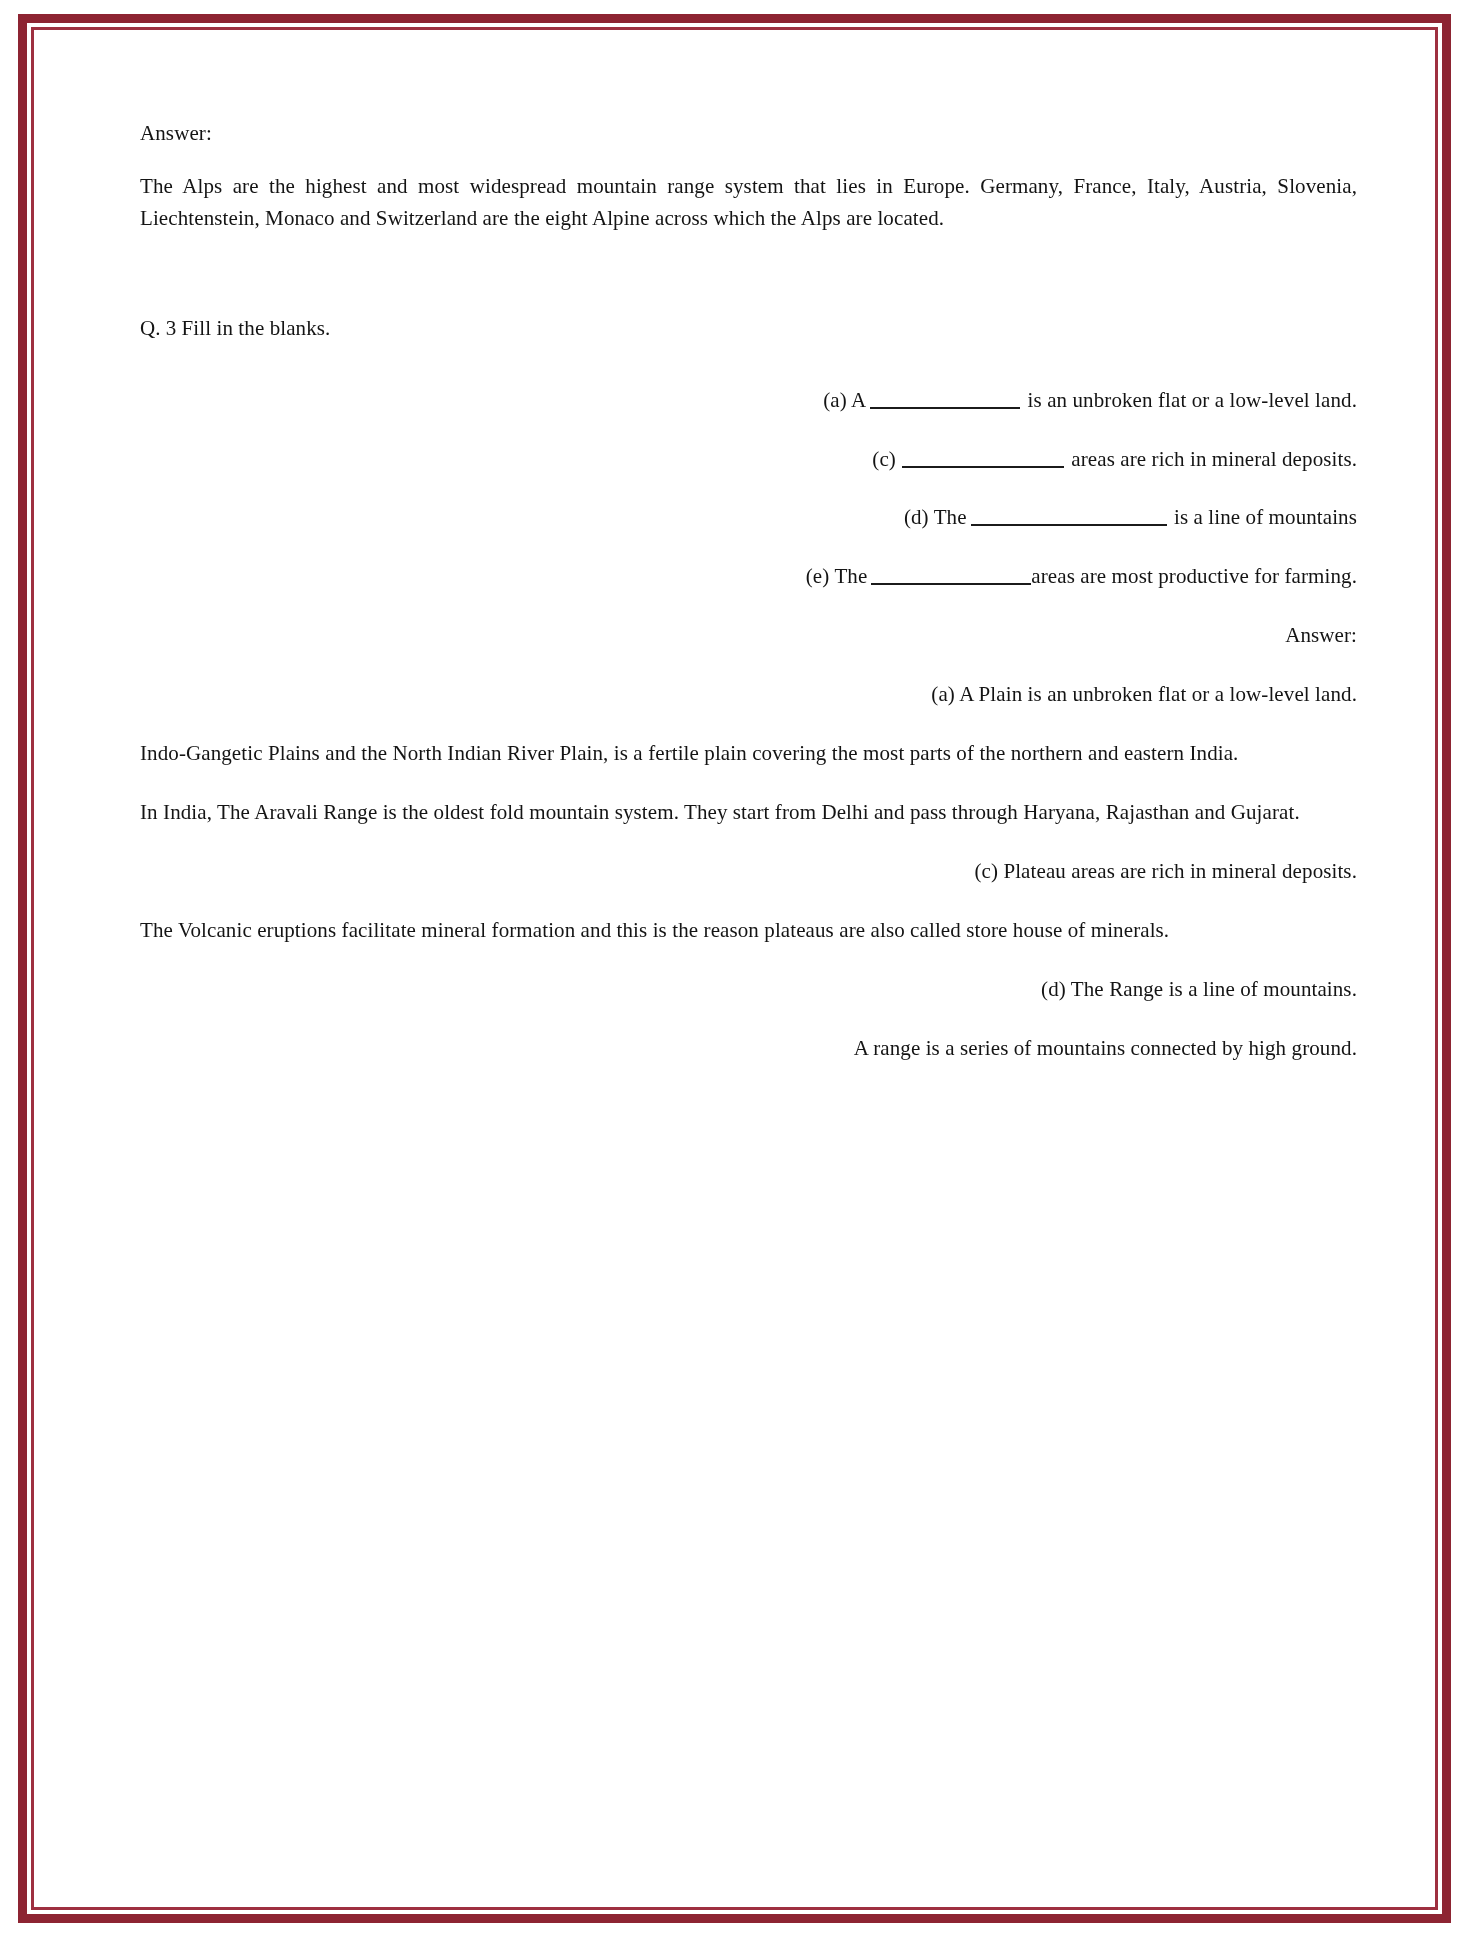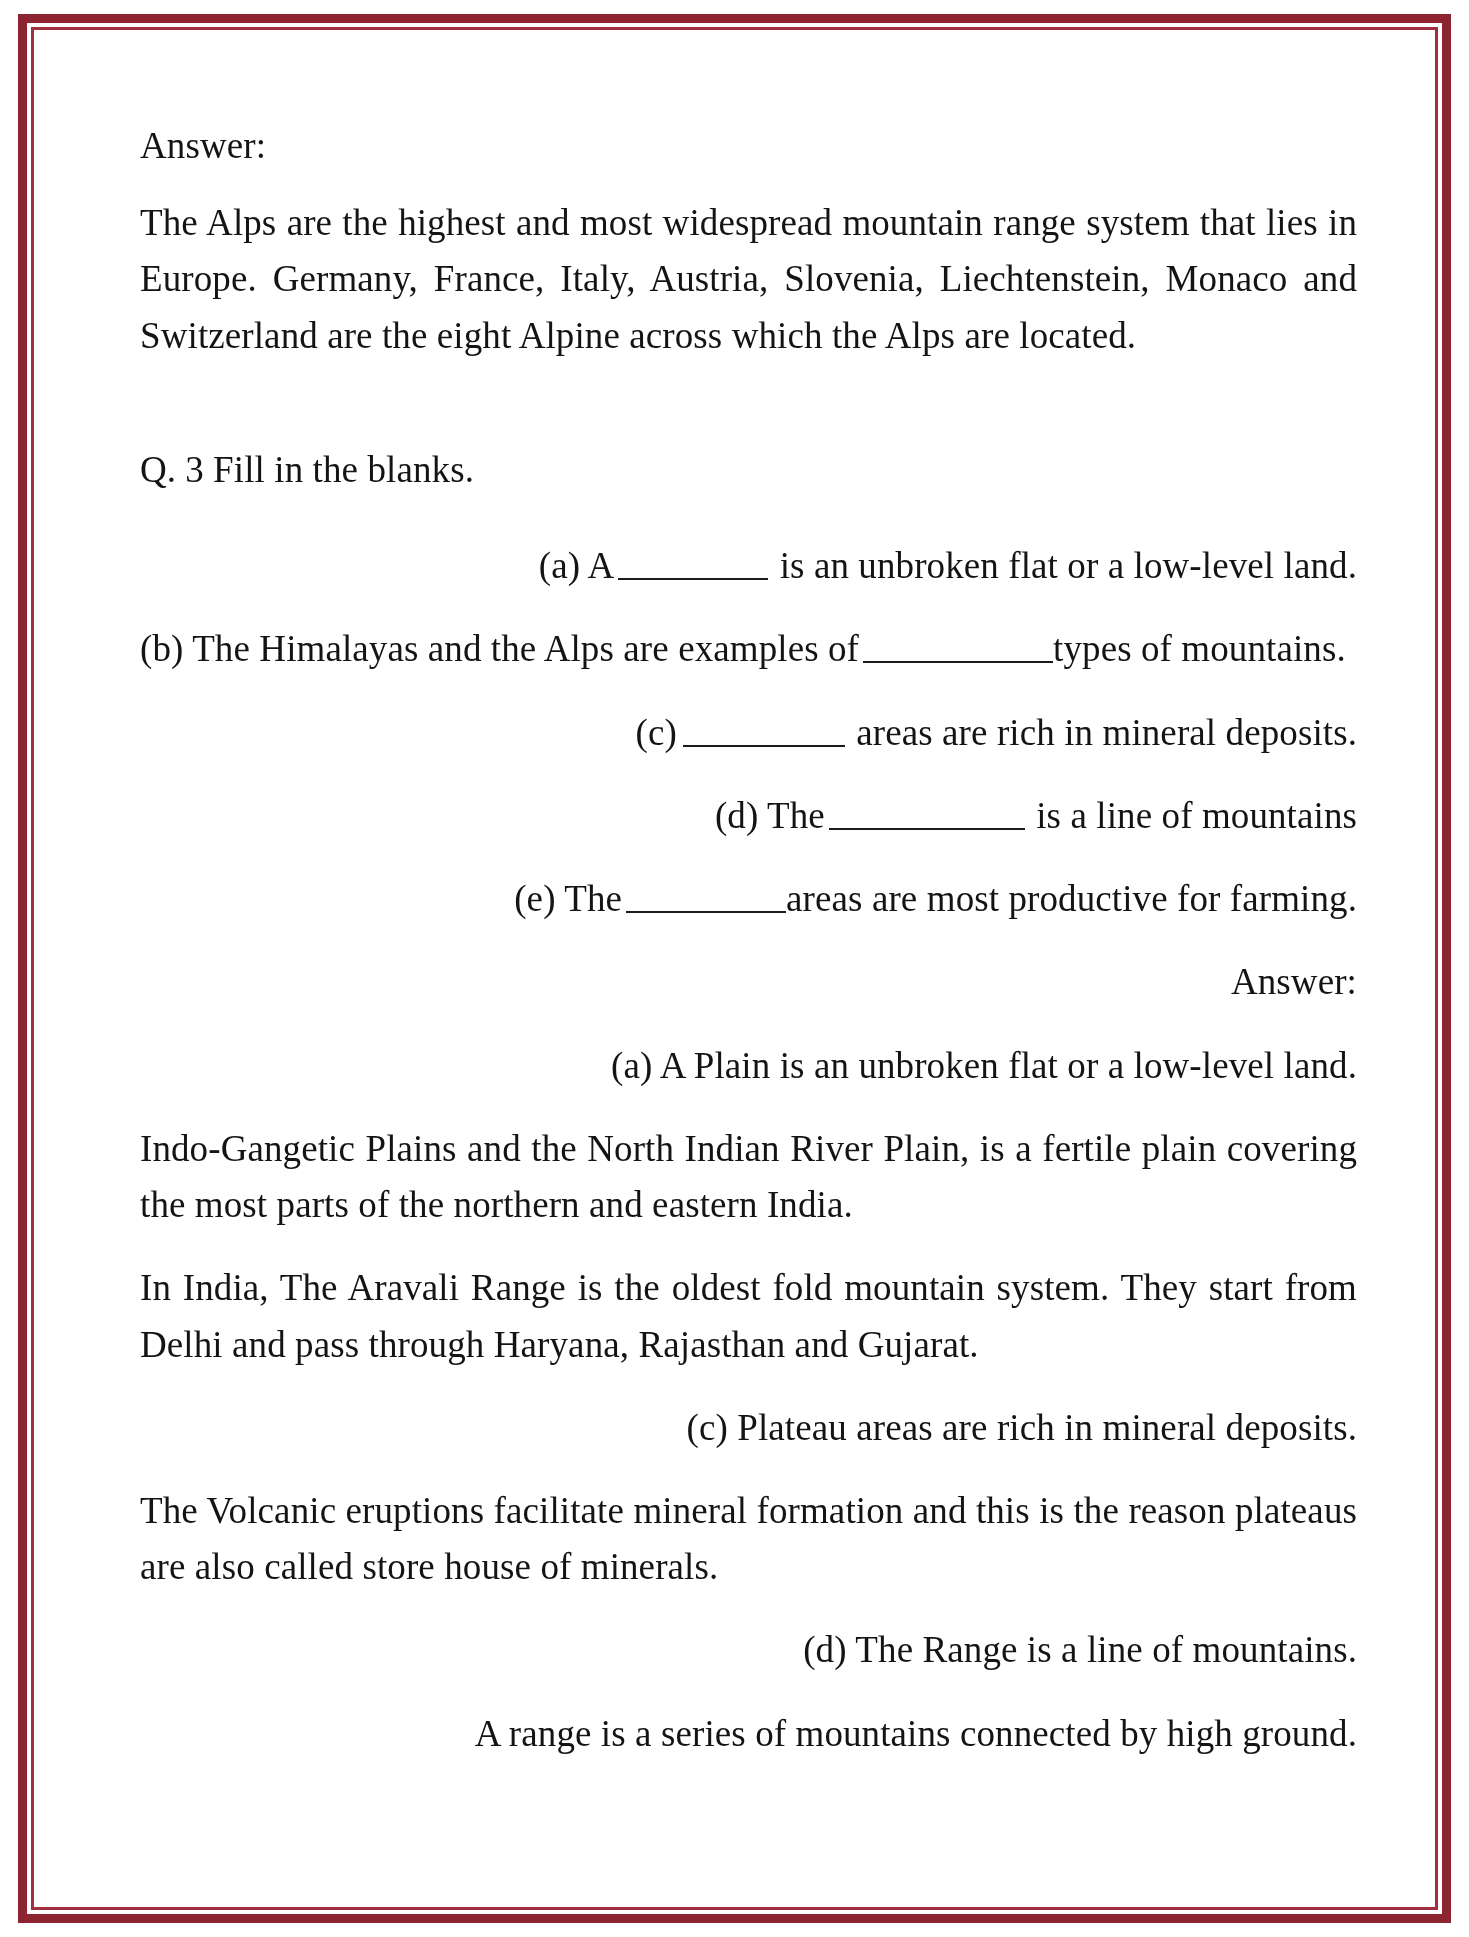--- a/index.html
+++ b/index.html
@@ -47,21 +47,21 @@
     position: absolute;
     left: 0;
     top: 0;
     width: 1469px;
     height: 1937px;
     box-sizing: border-box;
     padding: 118px 112px 60px 140px;
   }
   .block {
     color: #141414;
-    font-size: 37px;
+    font-size: 21px;
     line-height: 1.52;
     margin: 0 0 27px 0;
     text-align: justify;
     text-justify: inter-word;
     letter-spacing: .1px;
   }
   .block.last-left { text-align: right; }
   .tight { margin-bottom: 21px; }
   .gap-lg { margin-bottom: 78px; }
   .gap-md { margin-bottom: 40px; }
@@ -101,24 +101,20 @@
     <p class="block gap-md">
       <span class="qlabel">Q. 3</span><span> </span><span>Fill in the blanks.</span>
     </p>
 
     <p class="block last-left">
       <span>(a)</span>
       <span>A</span><span class="blank blank-a"></span>
       <span>is an unbroken flat or a low-level land.</span>
     </p>
 
-    <p class="block">
-      <span>(b)</span>
-      <span>The Himalayas and the Alps are examples of</span><span class="blank blank-b"></span><span>types of mountains.</span>
-    </p>
 
     <p class="block last-left">
       <span>(c)</span><span class="blank blank-c"></span>
       <span>areas are rich in mineral deposits.</span>
     </p>
 
     <p class="block last-left">
       <span>(d)</span>
       <span>The</span><span class="blank blank-d"></span>
       <span>is a line of mountains</span>

